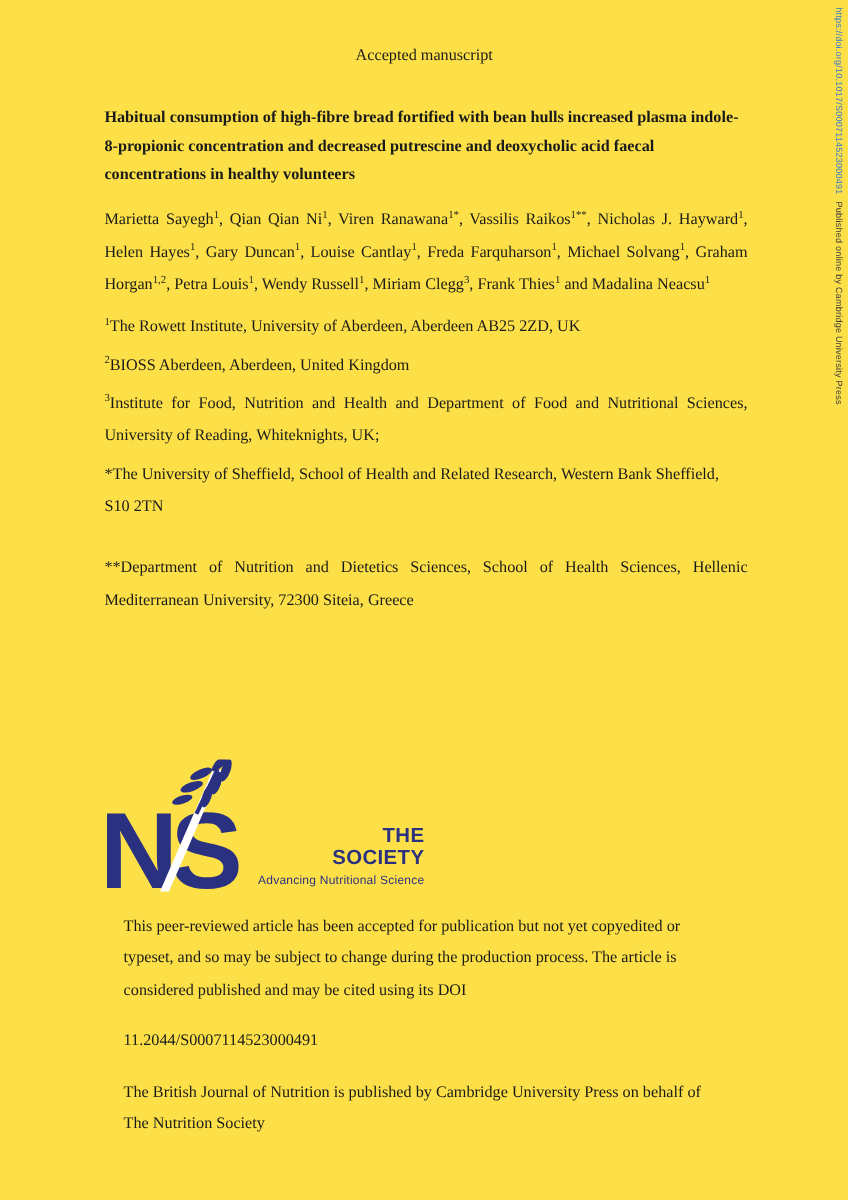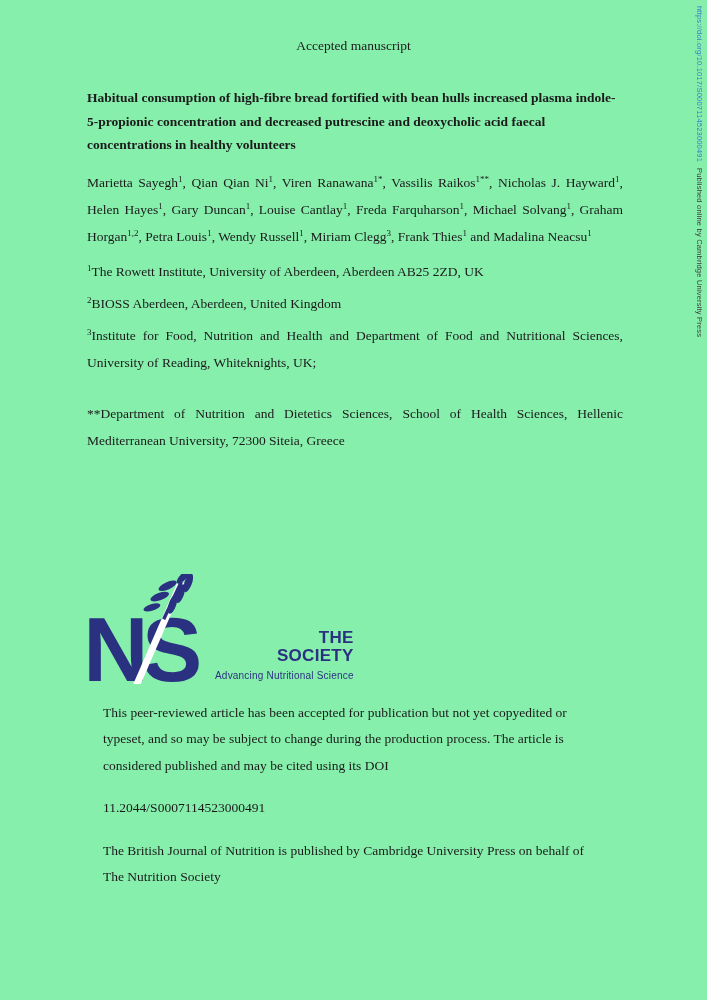--- a/index.html
+++ b/index.html
@@ -5,21 +5,21 @@
   :root{
     --navy:#2b3181;
     --doi_blue:#3d7cc9;
     --note_gray:#3c3c3c;
   }
   html,body{margin:0;padding:0;background:#e8e8e8;}
   .page{
     position:relative;
     width:707px;height:1000px;
     margin:0 auto;
-    background:#86efac;
+    background:#fde047;
     font-family:"Liberation Serif", serif;
     color:#1a1a1a;
     overflow:hidden;
   }
   .header{
     position:absolute;top:38px;left:0;width:100%;
     text-align:center;font-size:13.5px;
   }
   .side-text{
     position:absolute;top:6px;right:3px;
@@ -82,28 +82,29 @@
 <div class="page">
 
   <div class="header">Accepted manuscript</div>
 
   <div class="side-text">
     <span class="side-doi">https://doi.org/10.1017/S0007114523000491</span><span class="side-note">Published online by Cambridge University Press</span>
   </div>
 
   <div class="content">
 
-    <h1 class="title">Habitual consumption of high-fibre bread fortified with bean hulls increased plasma indole-5-propionic concentration and decreased putrescine and deoxycholic acid faecal concentrations in healthy volunteers</h1>
+    <h1 class="title">Habitual consumption of high-fibre bread fortified with bean hulls increased plasma indole-8-propionic concentration and decreased putrescine and deoxycholic acid faecal concentrations in healthy volunteers</h1>
 
     <p class="authors just"><span>Marietta Sayegh</span><sup>1</sup>, <span>Qian Qian Ni</span><sup>1</sup>, <span>Viren Ranawana</span><sup>1*</sup>, <span>Vassilis Raikos</span><sup>1**</sup>, <span>Nicholas J. Hayward</span><sup>1</sup>, <span>Helen Hayes</span><sup>1</sup>, <span>Gary Duncan</span><sup>1</sup>, <span>Louise Cantlay</span><sup>1</sup>, <span>Freda Farquharson</span><sup>1</sup>, <span>Michael Solvang</span><sup>1</sup>, <span>Graham Horgan</span><sup>1,2</sup>, <span>Petra Louis</span><sup>1</sup>, <span>Wendy Russell</span><sup>1</sup>, <span>Miriam Clegg</span><sup>3</sup>, <span>Frank Thies</span><sup>1</sup> and <span>Madalina Neacsu</span><sup>1</sup></p>
 
     <div class="affils">
         <p class="affil"><sup>1</sup>The Rowett Institute, University of Aberdeen, Aberdeen AB25 2ZD, UK</p>
         <p class="affil"><sup>2</sup>BIOSS Aberdeen, Aberdeen, United Kingdom</p>
         <p class="affil just"><sup>3</sup>Institute for Food, Nutrition and Health and Department of Food and Nutritional Sciences, University of Reading, Whiteknights, UK;</p>
+        <p class="affil">*The University of Sheffield, School of Health and Related Research, Western Bank Sheffield, S10 2TN</p>
         <p class="affil just gap-before">**Department of Nutrition and Dietetics Sciences, School of Health Sciences, Hellenic Mediterranean University, 72300 Siteia, Greece</p>
       </div>
 
     <div class="logo">
       <svg class="ns-mark" viewBox="0 0 120 112" aria-hidden="true">
         <text x="-4" y="109" class="mono-text">N</text>
         <text x="56" y="109" class="mono-text">S</text>
         <line x1="50" y1="114" x2="96" y2="8" stroke="#ffffff" stroke-width="7"></line>
         <g>
           <line x1="78" y1="46" x2="96" y2="8" stroke="#2b3181" stroke-width="3.5"></line>

